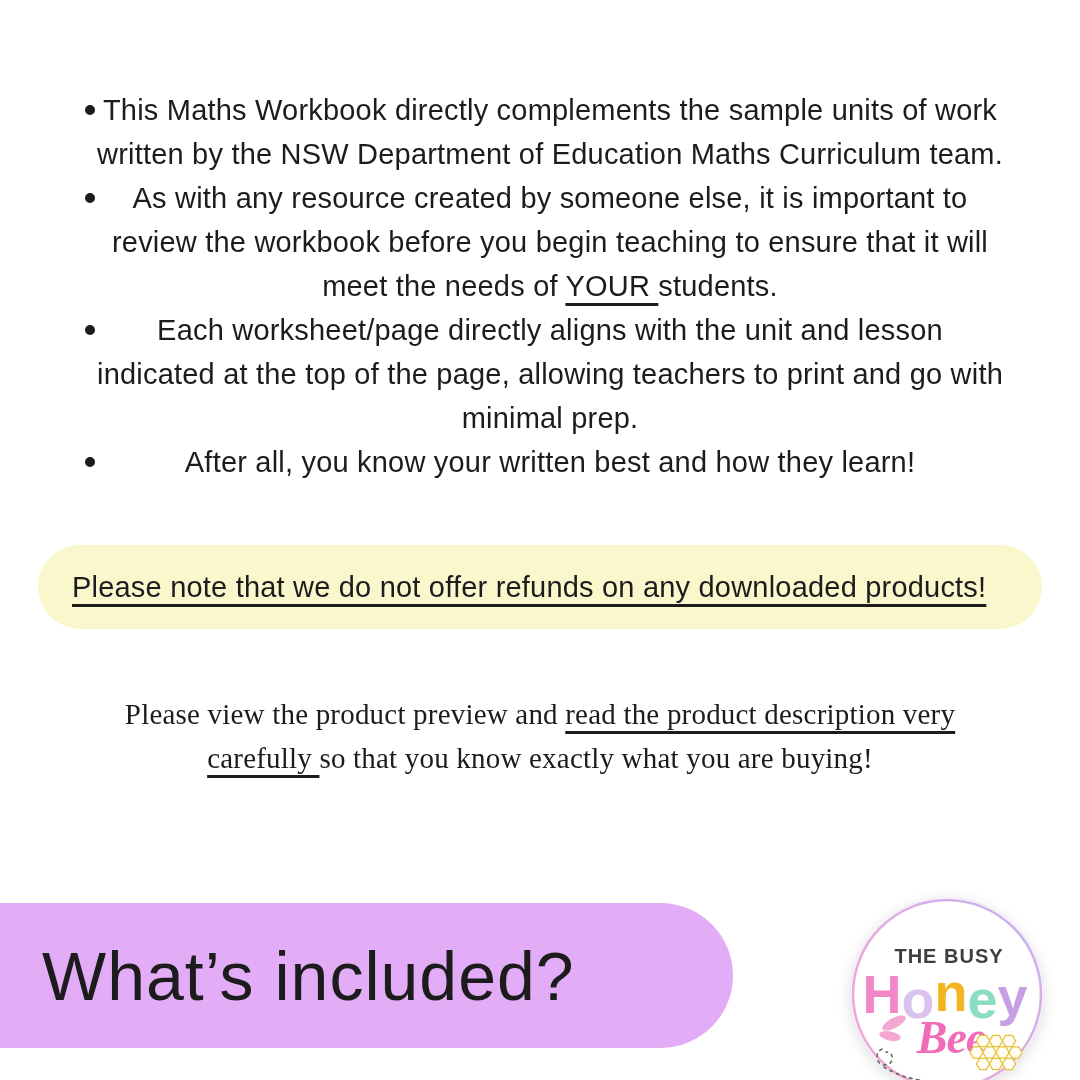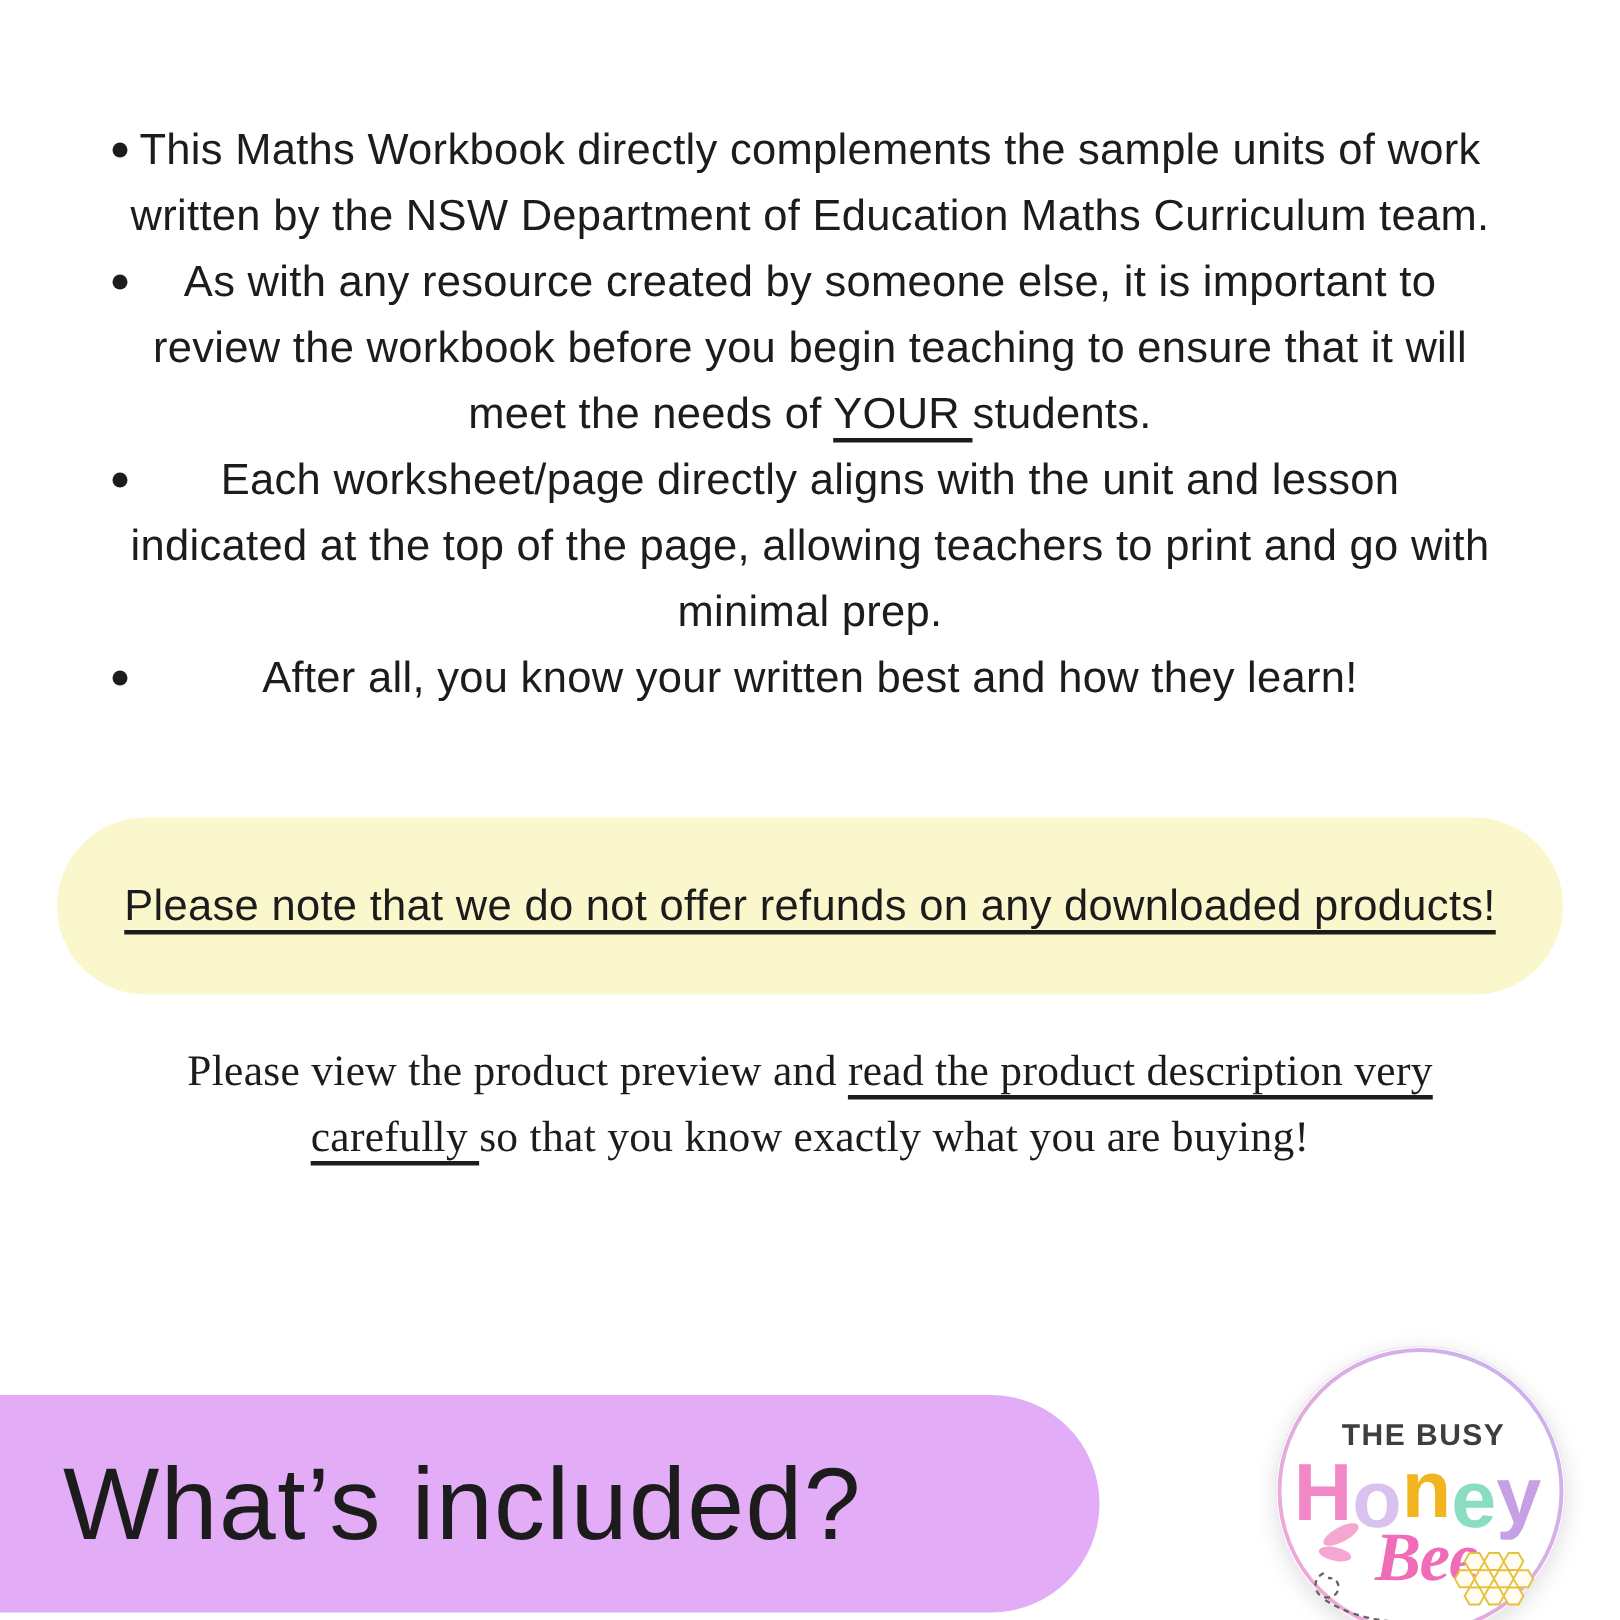--- a/index.html
+++ b/index.html
@@ -14,60 +14,59 @@
     width:1080px;height:1080px;
     background:var(--background);
     font-family:"Liberation Sans","DejaVu Sans",sans-serif;
     color:var(--text);
   }
   .page{position:relative;width:1080px;height:1080px;overflow:hidden;background:var(--background);}
 
   
   .bullets{
     position:absolute;top:78px;left:57px;width:966px;
-    margin:0;padding:0;list-style:none;
+    margin:10px;padding:0;list-style:none;
     font-size:29px;line-height:44px;letter-spacing:.2px;
   }
   .bullets li{position:relative;text-align:center;padding:0 28px;margin:0;}
   .bullets .dot{
     position:absolute;left:18px;top:17px;width:10px;height:10px;
     border-radius:50%;background:var(--text);
   }
   .u{
     text-decoration:underline;
     text-decoration-thickness:2.5px;
     text-underline-offset:7px;
   }
 
   
   .note{
-    position:absolute;top:545px;left:38px;width:1004px;height:118px;
+    position:absolute;top:545px;left:38px;width:1004px;height:84px;
     background:var(--note-background);
     border-radius:60px;
-    display:flex;align-items:center;justify-content:center;
+    display:flex;align-items:center;justify-content:flex-start;
     padding:0 34px;
     text-align:center;
     font-size:29px;line-height:44px;letter-spacing:.2px;
   }
 
   
   .closing{
     position:absolute;top:692px;left:72px;width:936px;
     margin:0;text-align:center;
     font-size:29px;line-height:44px;letter-spacing:.2px;font-family:Liberation Serif, serif;
   }
 
   
   .banner{
     position:absolute;top:903px;left:0;width:733px;height:145px;
     background:var(--banner-background);
     border-radius:0 74px 74px 0;
     display:flex;align-items:center;
     padding-left:42px;
-    margin-top:27px;
   }
   .banner-title{
     font-size:68px;letter-spacing:1px;color:var(--text);white-space:nowrap;
   }
 
   
   .logo{
     position:absolute;top:895px;left:848px;width:198px;height:198px;
     filter:drop-shadow(0 4px 7px rgba(0,0,0,.12));
     text-decoration:underline;

